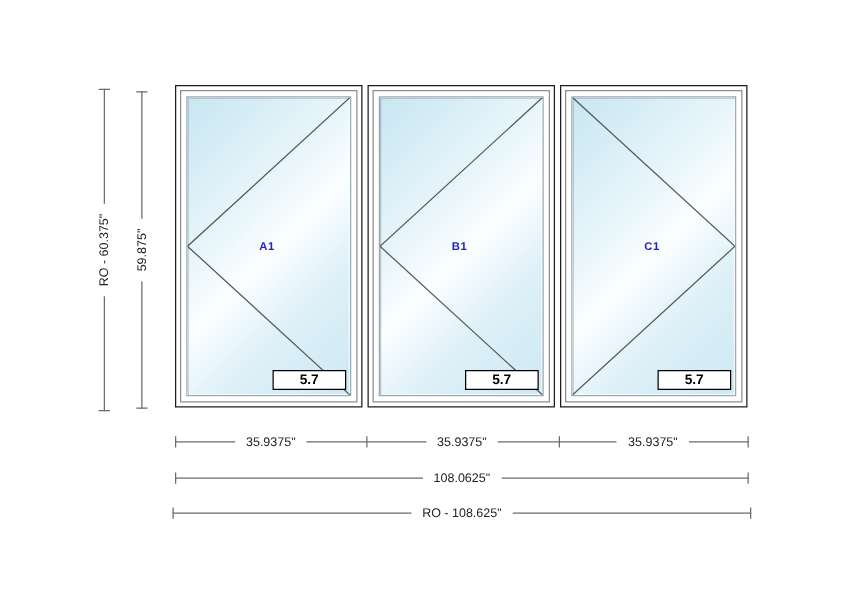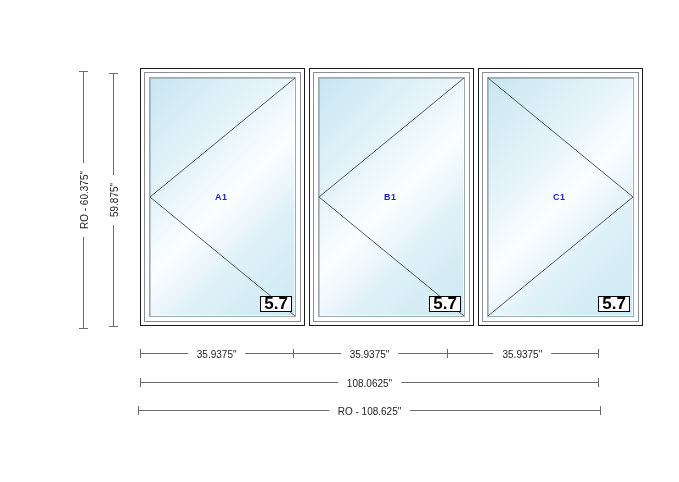--- a/index.html
+++ b/index.html
@@ -11,21 +11,21 @@
     color:#222;
     overflow:hidden;
   }
 
   
   .assembly{
     position:absolute;left:140px;top:68px;
     display:flex;gap:4px;
   }
   .panel{
-    width:165px;height:258px;
+    width:150px;height:258px;
     box-sizing:border-box;
     border:1px solid #1c1c1c;
     background:#ffffff;
     padding:3px;
     text-decoration:underline;
   }
   .sash{
     width:100%;height:100%;
     box-sizing:border-box;
     border:1px solid #8b8f92;
@@ -45,22 +45,22 @@
   .glass[data-swing="right"] .swing-left-line{display:none;}
   .panel-label{
     position:absolute;top:50%;left:50%;
     transform:translate(-60%,-50%);
     font-size:9px;font-weight:bold;letter-spacing:.5px;
     color:#1d23c8;
   }
   .rating{
     position:absolute;right:3px;bottom:4px;
     background:#ffffff;border:1px solid #000;
-    font-size:17px;font-weight:bold;line-height:14px;
-    padding:0 3px;color:#000;margin-left:20px;
+    font-size:11px;font-weight:bold;line-height:14px;
+    padding:0 21px;color:#000;margin-left:20px;
   }
 
   
   .dimtxt{font-size:10px;color:#222;white-space:nowrap;background:#ffffff;}
 
   
   .vdim{position:absolute;width:9px;}
   .vdim .vline{position:absolute;left:4px;top:0;bottom:0;width:1px;background:#6b6b6b;}
   .vdim .cap{position:absolute;left:0;width:9px;height:1px;background:#6b6b6b;}
   .vdim .cap.top{top:0;}

